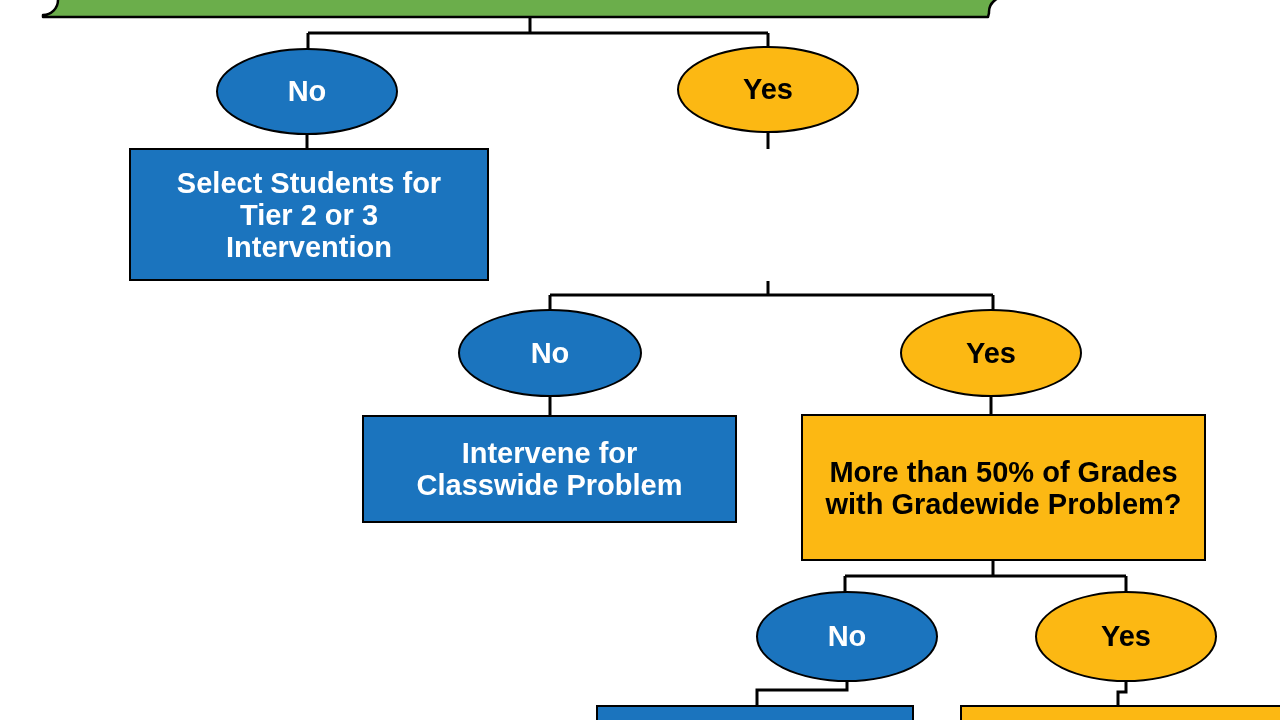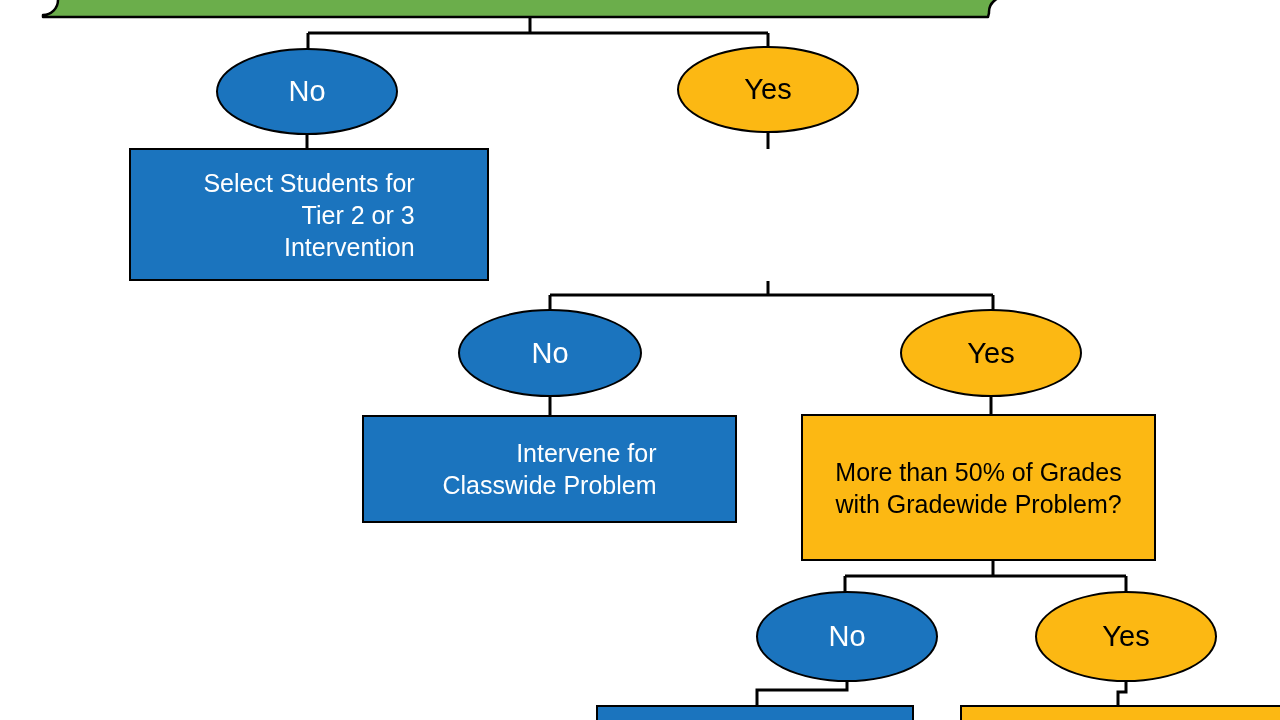--- a/index.html
+++ b/index.html
@@ -6,23 +6,23 @@
   body{
     width:1280px;height:720px;overflow:hidden;
     font-family:"Liberation Sans", sans-serif;
     background:#fff;
   }
   .stage{
     position:relative;width:1280px;height:720px;
     background:var(--bg,#fff);
   }
   svg.layer{position:absolute;left:0;top:0;width:1280px;height:720px;}
-  .node{position:absolute;box-sizing:border-box;display:flex;align-items:center;justify-content:center;text-align:right;font-weight:normal;}
+  .node{position:absolute;box-sizing:border-box;display:flex;align-items:center;justify-content:center;text-align:center;font-weight:bold;}
   .ellipse{border:2px solid var(--outline,#000);border-radius:50%;font-size:29px;}
-  .box{border:2.5px solid var(--outline,#000);font-size:25px;line-height:32px;white-space:pre-line;padding:4px;}
+  .box{border:2.5px solid var(--outline,#000);font-size:29px;line-height:32px;white-space:pre-line;padding:4px;}
   .fill-blue{background:var(--blue,#1B74BE);color:var(--text-on-blue,#fff);}
   .fill-yellow{background:var(--yellow,#FCB813);color:var(--text-on-yellow,#000);}
 </style>
 </head>
 <body>
 
 <div class="stage">
 
   <svg class="layer" viewBox="0 0 1280 720">
 
@@ -62,21 +62,21 @@
   <div class="node ellipse fill-blue" style="left:458px;top:309px;width:184px;height:88px;">
     <span>No</span>
   </div>
   <div class="node ellipse fill-yellow" style="left:900px;top:309px;width:182px;height:88px;">
     <span>Yes</span>
   </div>
   <div class="node box fill-blue" style="left:362px;top:415px;width:375px;height:108px;">
     <span>Intervene for
 Classwide Problem</span>
   </div>
-  <div class="node box fill-yellow" style="left:801px;top:414px;width:355px;height:147px;">
+  <div class="node box fill-yellow" style="left:801px;top:414px;width:405px;height:147px;">
     <span>More than 50% of Grades
 with Gradewide Problem?</span>
   </div>
 
   <div class="node ellipse fill-blue" style="left:756px;top:591px;width:182px;height:91px;">
     <span>No</span>
   </div>
   <div class="node ellipse fill-yellow" style="left:1035px;top:591px;width:182px;height:91px;">
     <span>Yes</span>
   </div>

